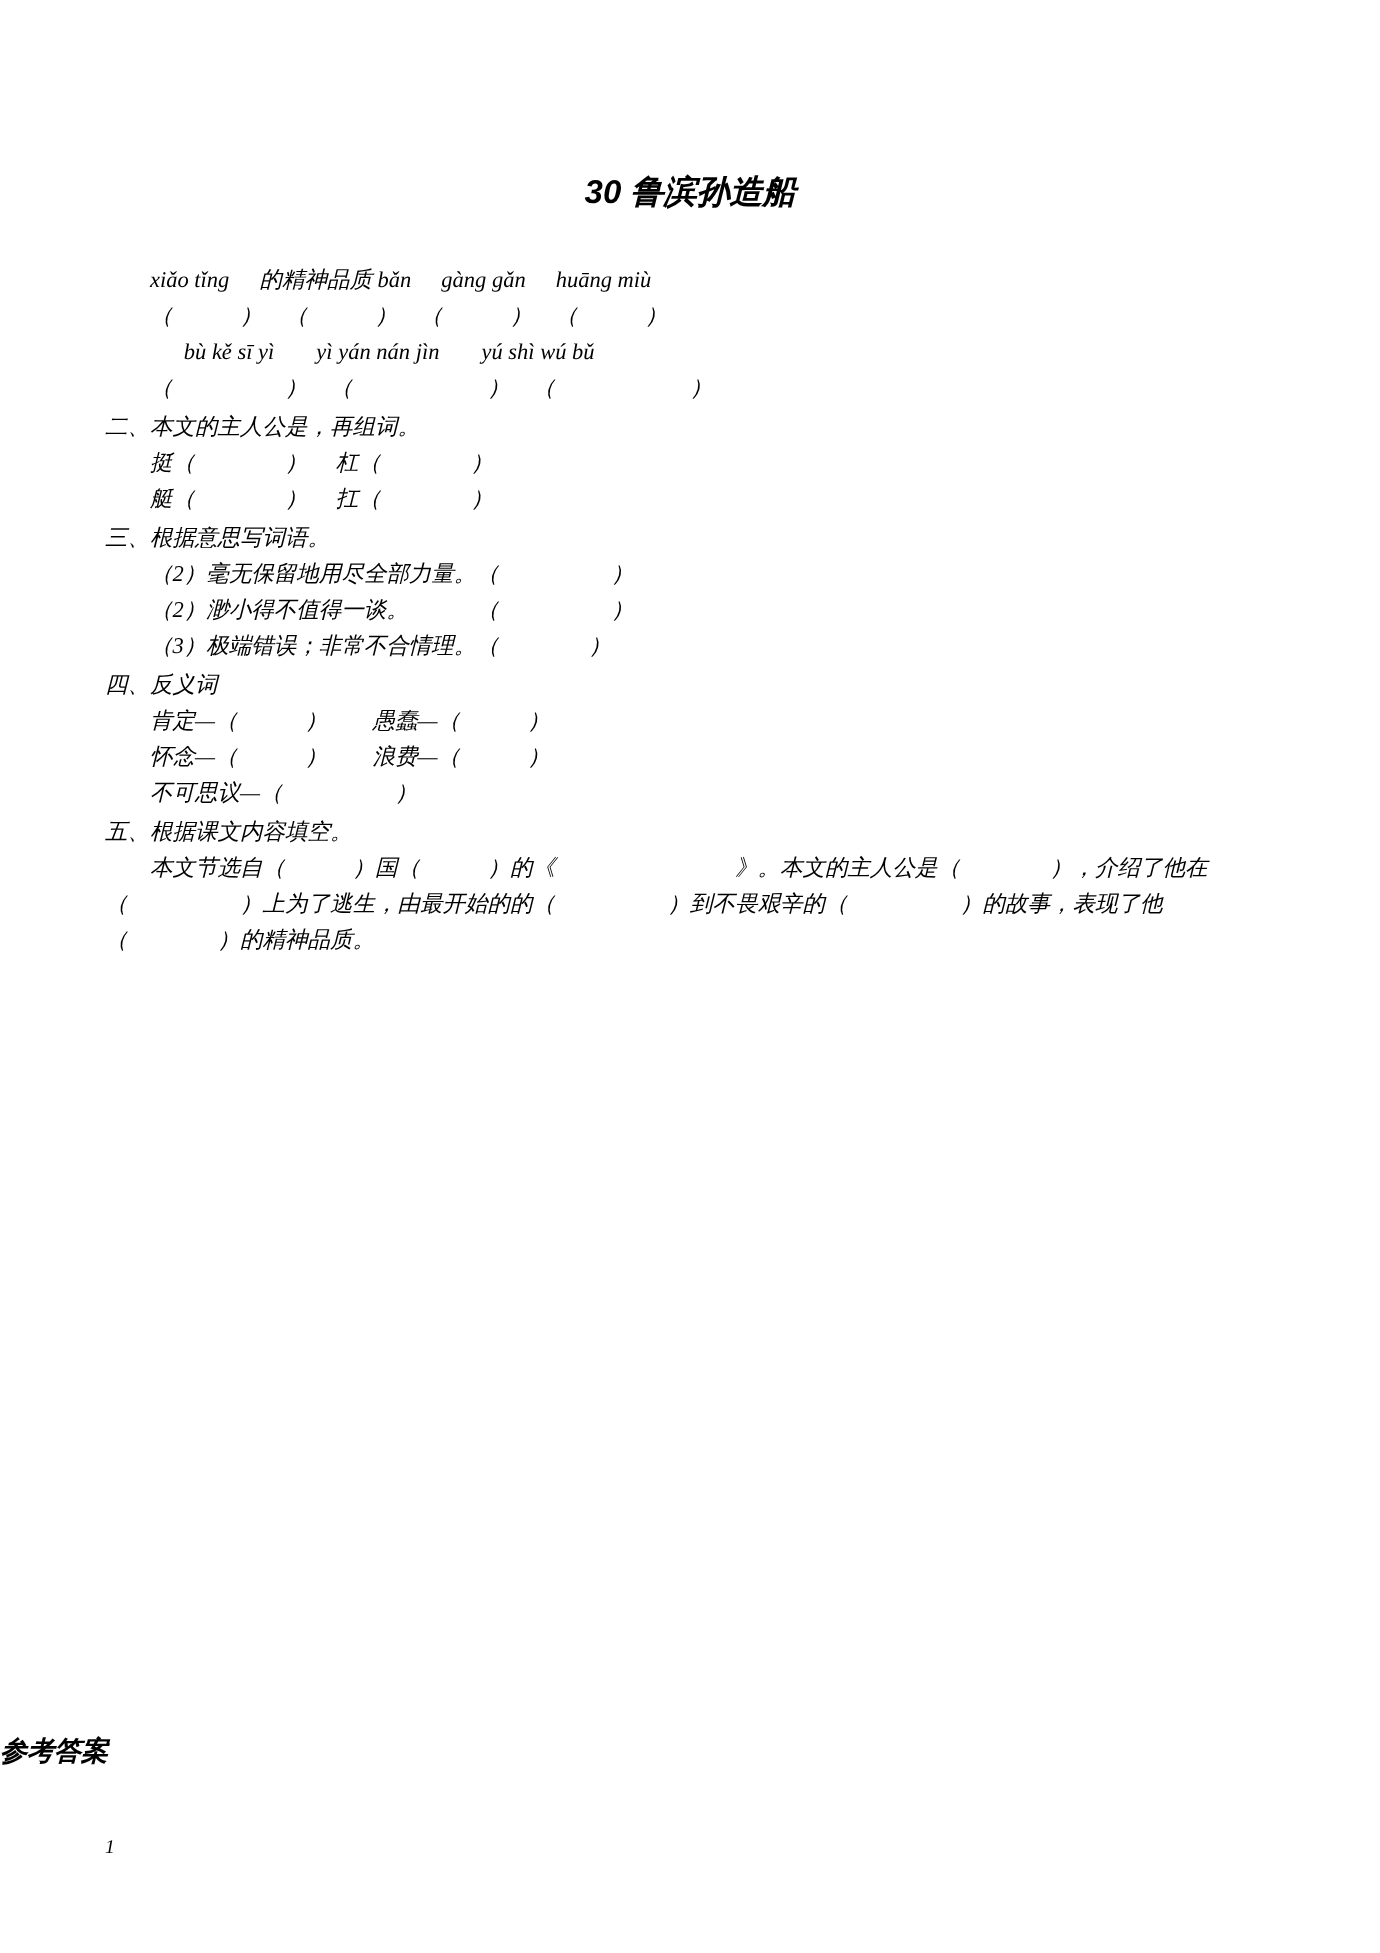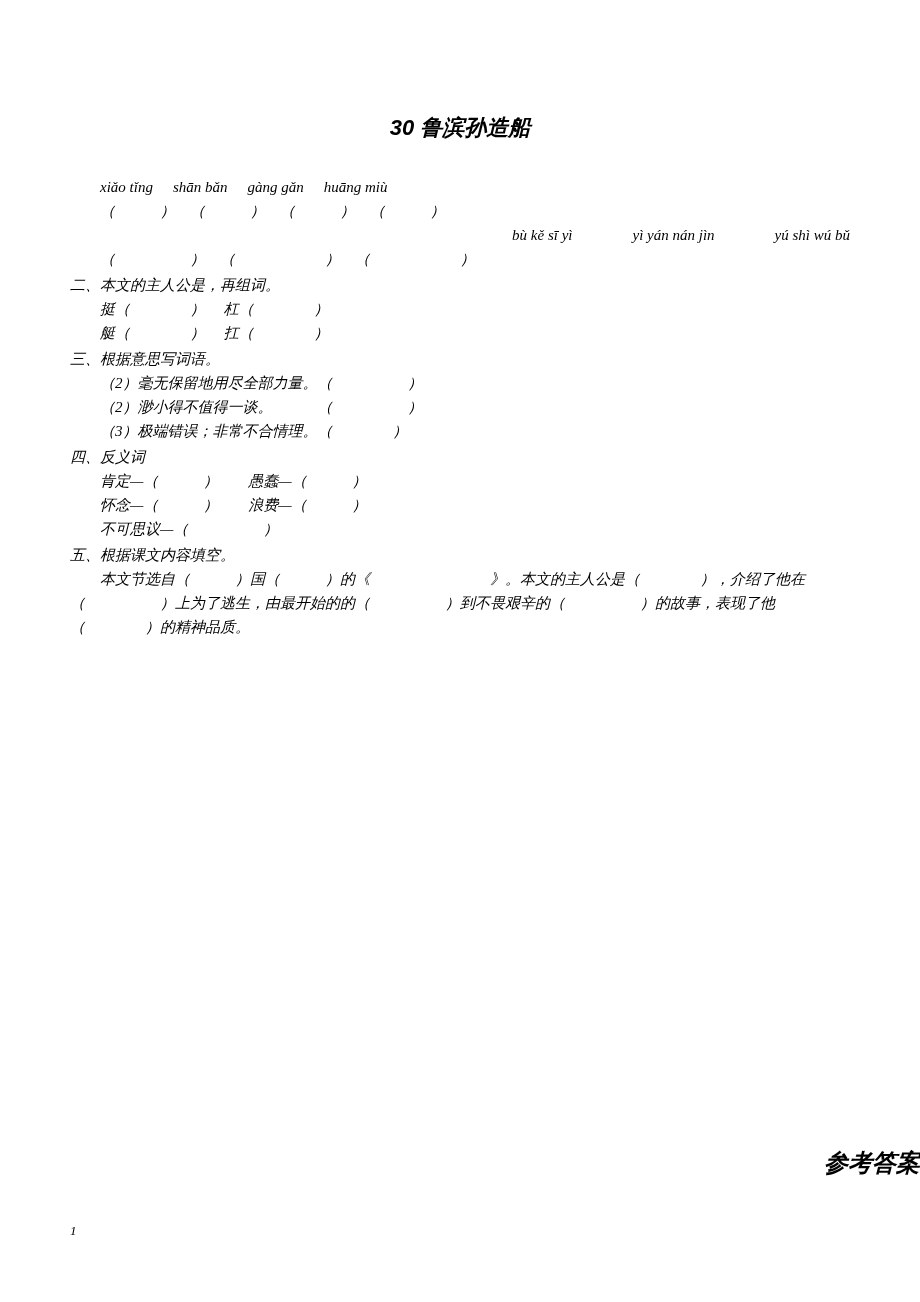--- a/index.html
+++ b/index.html
@@ -26,49 +26,49 @@
     .indent { padding-left: 2em; }
     .pinyin-row {
       display: flex;
       gap: 20px;
       padding-left: 2em;
     }
     .pinyin-row span { display: inline-block; }
     .blank-row { padding-left: 2em; }
     .pair-row { padding-left: 2em; }
     .answer-title {
-      text-align: right;
+      text-align: left;
       font-family: "SimHei", "黑体", sans-serif;
-      font-size: 24px;
+      font-size: 18px;
       font-weight: bold;
       position: absolute;
       left: 0; right: 0;
       bottom: 120px;
     }
     .page-num {
       position: absolute;
       left: 70px;
       bottom: 60px;
       font-size: 13px;
     }
   </style>
 </head>
 <body>
 
 <div class="title">30 鲁滨孙造船</div>
 
 <div class="section">
   <div class="pinyin-row">
     <span>xiǎo tǐng</span>
-    <span>shān bǎn</span>
+    <span>的精神品质 bǎn</span>
     <span>gàng gǎn</span>
     <span>huāng miù</span>
   </div>
   <div class="blank-row">（　　　）　（　　　）　（　　　）　（　　　）</div>
-  <div class="pinyin-row" style="gap:60px; padding-left:3.5em;justify-content:flex-end;">
+  <div class="pinyin-row" style="gap:28px; padding-left:3.5em;">
     <span>bù kě sī yì</span>
     <span>yì yán nán jìn</span>
     <span>yú shì wú bǔ</span>
   </div>
   <div class="blank-row">（　　　　　）　（　　　　　　）　（　　　　　　）</div>
 </div>
 
 <div class="section">
   <div class="section-head">二、本文的主人公是，再组词。</div>
   <div class="pair-row">挺（　　　　）　 杠（　　　　）</div>

